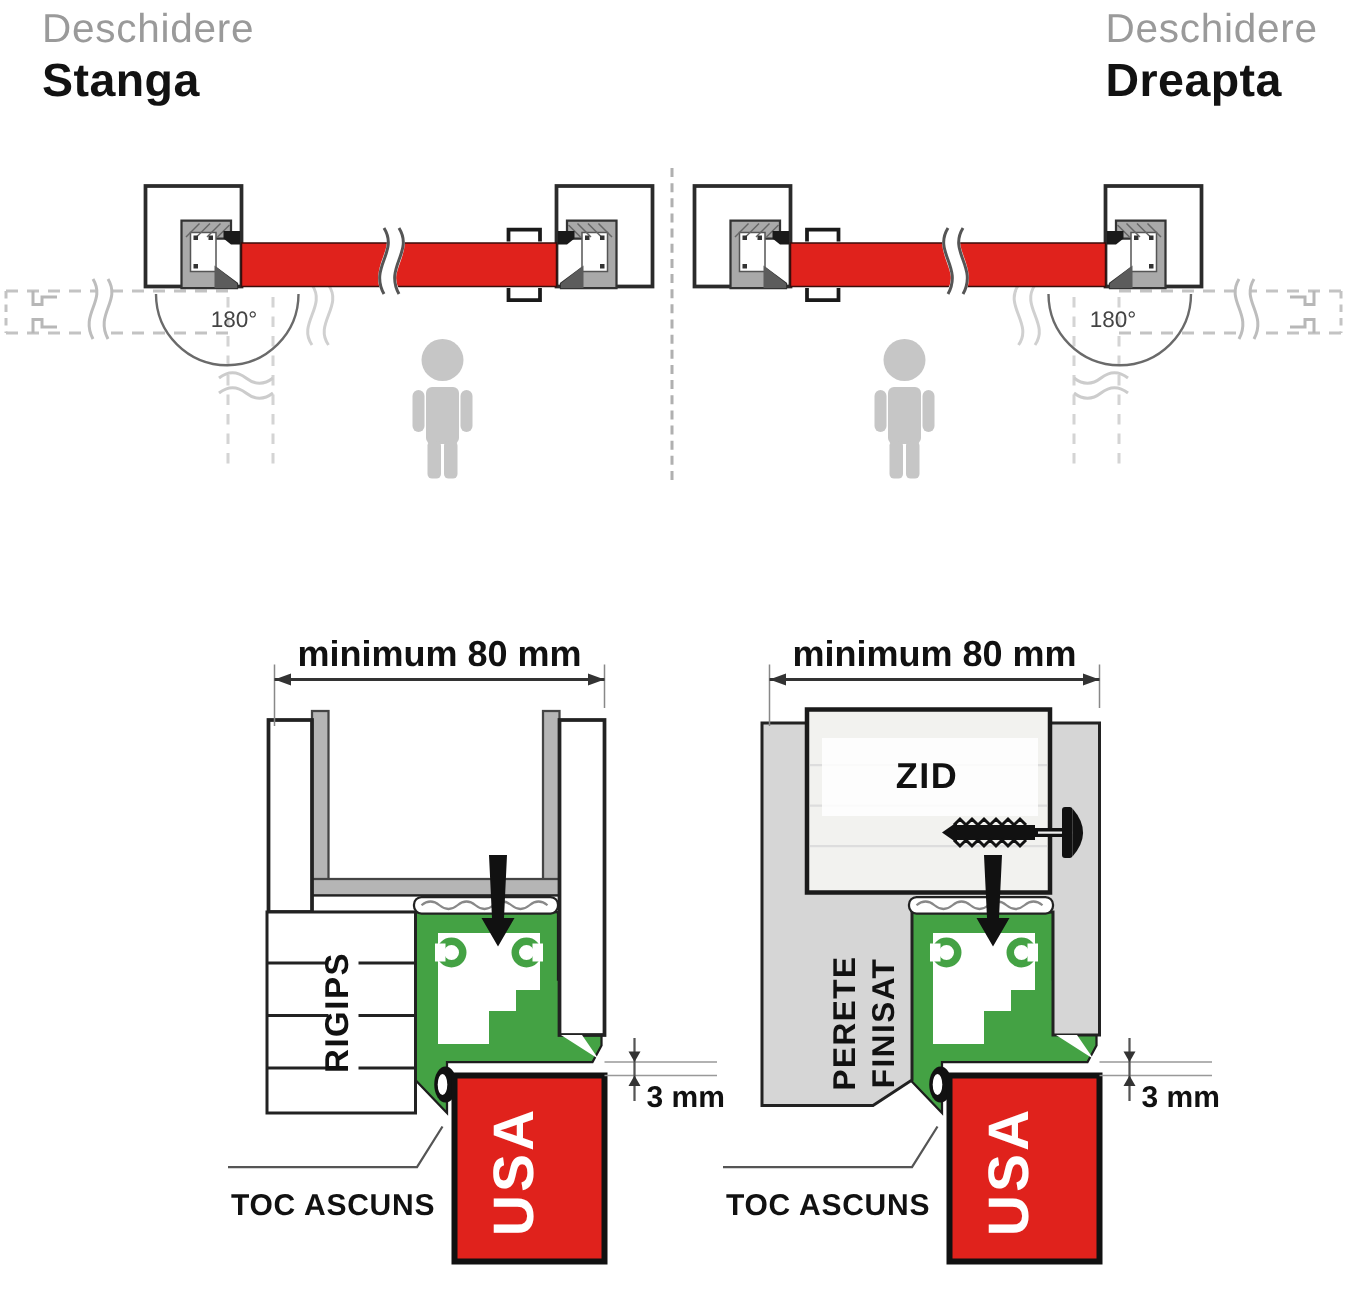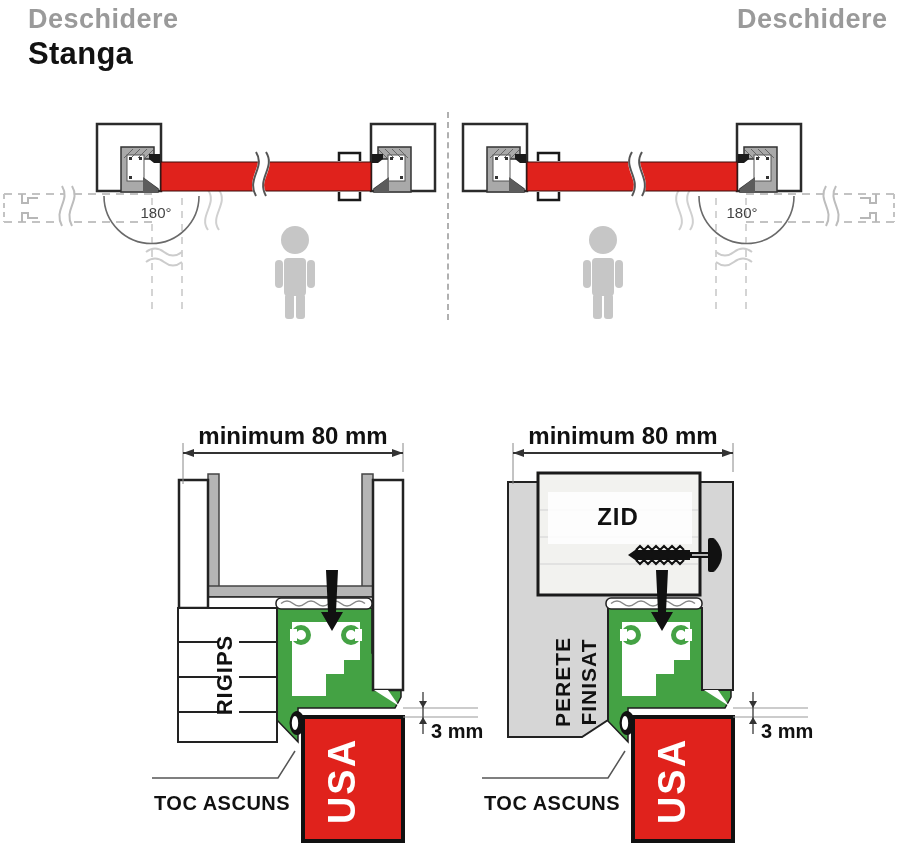--- a/index.html
+++ b/index.html
@@ -1,35 +1,36 @@
 <!DOCTYPE html>
 <html><head>
 <meta charset="utf-8">
 <style>
   html,body{margin:0;padding:0;}
   body{width:898px;height:861px;position:relative;background:#ffffff;overflow:hidden;
        font-family:"Liberation Sans", sans-serif;}
   .abs{position:absolute;}
   .title-block{line-height:1.18;}
-  .title-sub{font-size:27px;color:#9a9a9a;letter-spacing:.5px;font-weight:700;}
+  .title-sub{font-size:27px;color:#9a9a9a;letter-spacing:.5px;font-weight:400;}
   .title-main{font-size:31px;color:#121212;font-weight:800;letter-spacing:.3px;}
   .sep{border-left:2px dashed #b0b0b0;width:0;}
   svg text{font-family:"Liberation Sans", sans-serif;}
   .dimtxt{font-weight:bold;font-size:24px;fill:#111;}
   .lbl{font-weight:bold;fill:#111;}
 </style>
 </head>
 <body>
 
 <div class="abs title-block" style="left:28px;top:4px;">
   <div class="title-sub">Deschidere</div>
   <div class="title-main">Stanga</div>
 </div>
 <div class="abs title-block" style="left:737px;top:4px;">
   <div class="title-sub">Deschidere</div>
+  <div class="title-main">Dreapta</div>
 </div>
 
 <svg class="abs" style="left:0;top:110px;" width="450" height="224" viewBox="0 0 450 224">
   <g id="planG">
 
     <g stroke="#c3c3c3" stroke-width="2" fill="none">
       <line x1="4" y1="84" x2="153" y2="84" stroke-dasharray="8 6"></line>
       <line x1="4" y1="112" x2="153" y2="112" stroke-dasharray="8 6"></line>
       <line x1="4" y1="84" x2="4" y2="112" stroke-dasharray="5 4"></line>
       <path d="M22,84 v9 h6 v-5 h10" stroke="#b7b7b7"></path>

